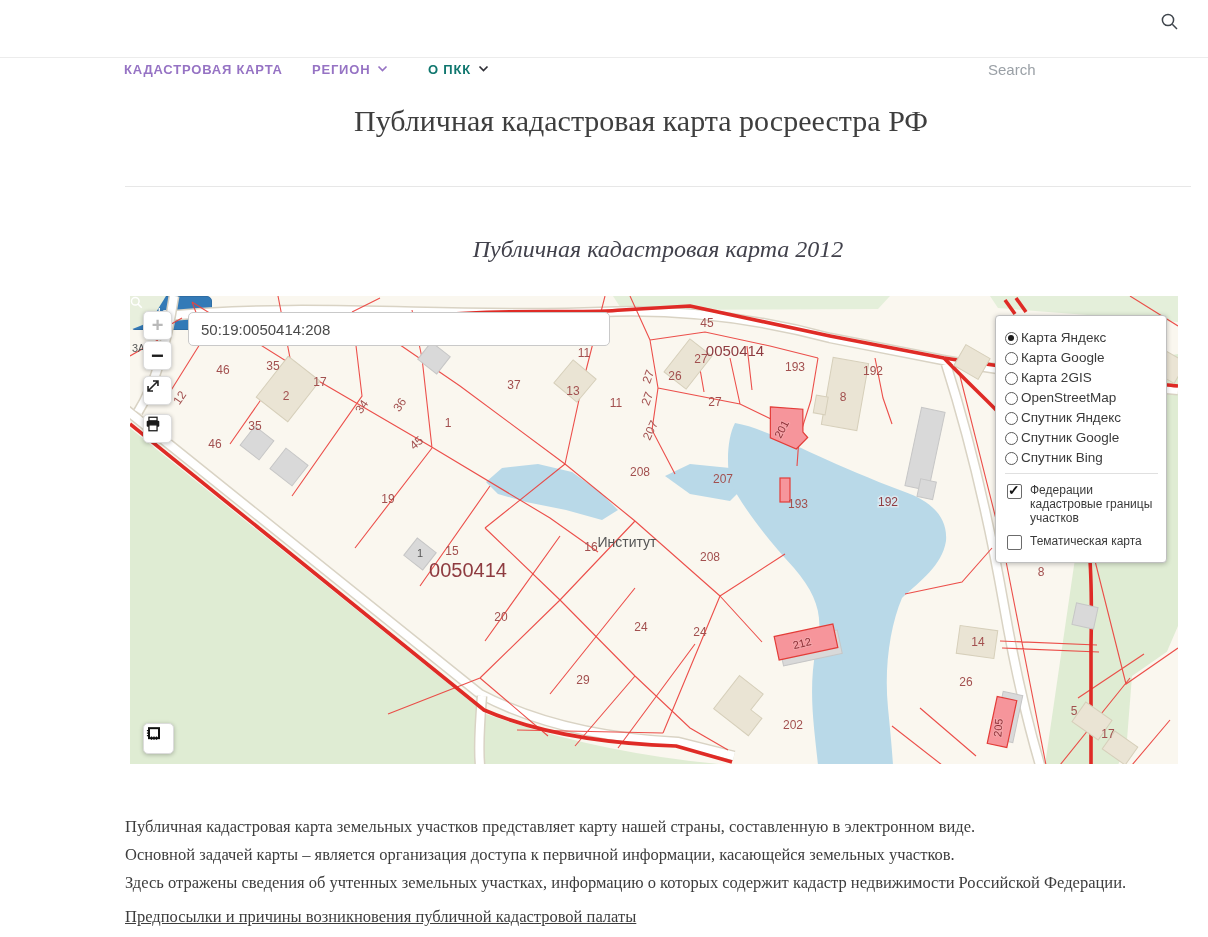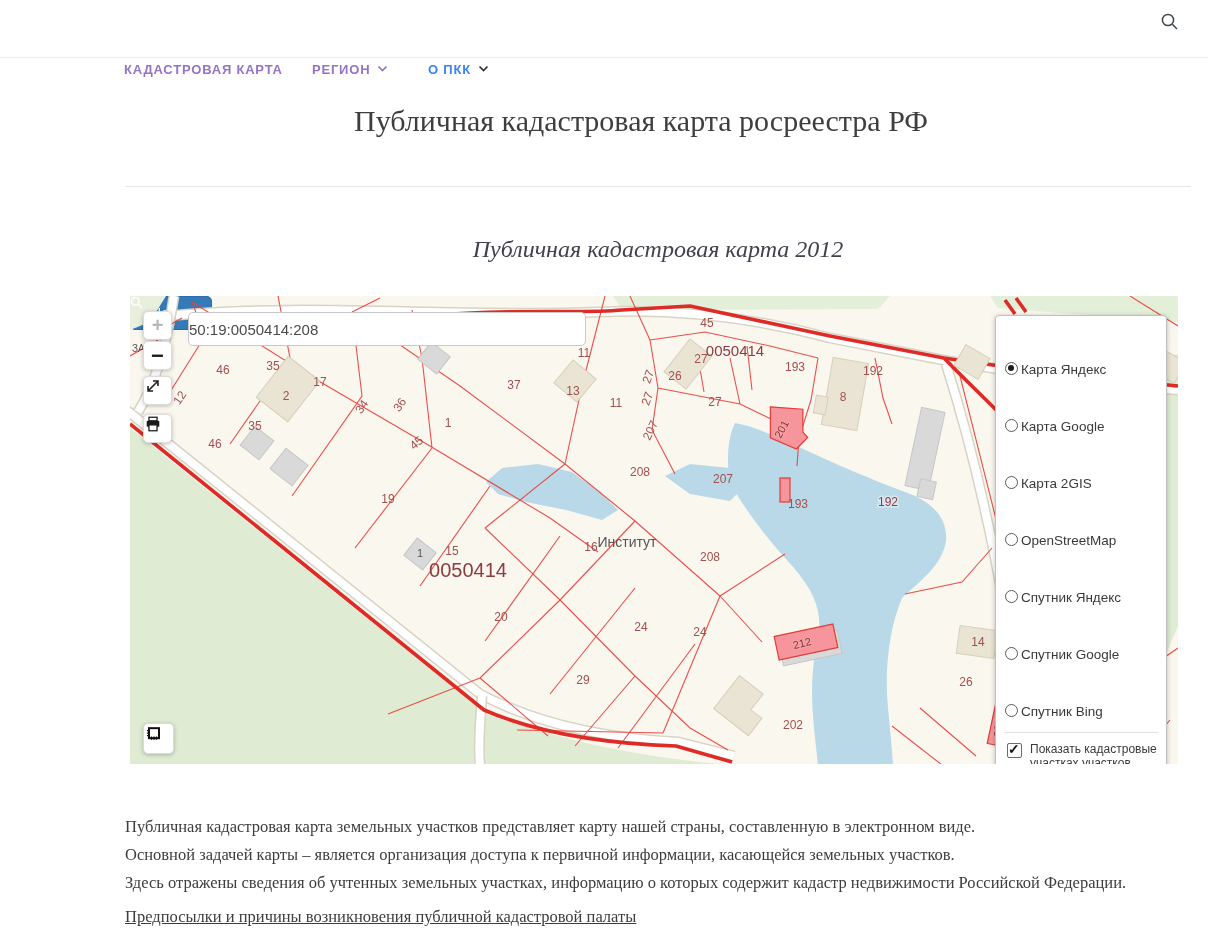--- a/index.html
+++ b/index.html
@@ -6,21 +6,21 @@
   body{width:1208px;height:937px;overflow:hidden;background:#fff;
        font-family:"Liberation Sans",sans-serif;position:relative;}
   .abs{position:absolute;}
 
   
   #nav{top:0;left:0;width:1208px;height:57px;background:#fff;border-bottom:1px solid #ececec;}
   .navrow{position:absolute;top:0;height:56px;display:flex;align-items:center;margin-top:41px;}
   .brand{left:124px;font-size:13px;font-weight:bold;letter-spacing:.8px;color:#9673c4;cursor:pointer;}
   .navitem{font-size:13px;font-weight:bold;letter-spacing:.8px;cursor:pointer;display:flex;align-items:center;gap:7px;}
   .nav-purple{color:#9673c4;}
-  .nav-dark{color:#3b82f6;}
+  .nav-dark{color:#0f766e;}
   #nav-region{left:312px;} #nav-opkk{left:428px;}
   #nav-search{left:988px;width:150px;}
   #nav-search .ph{font-size:15px;color:#9aa0a6;}
   #nav-search-icon{left:1160px;top:12px;width:20px;height:20px;cursor:pointer;}
 
   
   #h1{top:104px;left:108px;width:1066px;text-align:center;
       font-family:Liberation Serif, serif;font-weight:400;
       font-size:30px;color:#3e3e3e;}
   #divider{top:186px;left:125px;width:1066px;height:1px;background:#e7e7e7;}
@@ -33,31 +33,31 @@
   #map svg{position:absolute;top:0;left:0;}
   .mapbtn{position:absolute;width:29px;height:29px;background:#fff;border:1px solid #dcdcdc;
           border-radius:5px;box-shadow:0 1px 4px rgba(0,0,0,.25);display:flex;align-items:center;
           justify-content:center;cursor:pointer;box-sizing:border-box;}
   #btn-zoom-in{left:13px;top:15px;color:#b9b9b9;font-size:20px;font-weight:bold;}
   #btn-zoom-out{left:13px;top:45px;color:#1c1c1c;font-size:22px;font-weight:bold;line-height:0;}
   #btn-full{left:13px;top:80px;}
   #btn-print{left:13px;top:118px;}
   #btn-ruler{left:13px;top:427px;width:31px;height:31px;}
   #map-search{left:58px;top:16px;width:396px;height:32px;border:1px solid #c9c9c9;border-radius:5px;
-              padding:0 0;font-size:15px;color:#4a4a4a;background:#fff;outline:none;
+              padding:0 12px;font-size:15px;color:#4a4a4a;background:#fff;outline:none;
               font-family:"Liberation Sans",sans-serif;position:absolute;}
   #btn-find{left:462px;top:16px;width:82px;height:34px;background:#337ab7;border:1px solid #2e6da4;
             border-radius:5px;color:#fff;font-size:14px;display:flex;align-items:center;
             justify-content:center;gap:5px;cursor:pointer;box-sizing:border-box;}
 
   
   #layer-panel{left:865px;top:19px;width:172px;background:#fff;border:1px solid #bfbfbf;
                border-radius:4px;box-shadow:0 1px 5px rgba(0,0,0,.25);padding:9px 8px 10px 9px;
                box-sizing:border-box;}
-  .opt{display:flex;align-items:flex-start;height:20px;cursor:pointer;margin-top:37px;}
+  .opt{display:flex;align-items:flex-end;height:20px;cursor:pointer;}
   .opt .lab{font-size:13.5px;color:#3a3a3a;}
   .radio{width:13px;height:13px;border:1.5px solid #5a5a5a;border-radius:50%;margin-right:3px;
          box-sizing:border-box;position:relative;flex:none;}
   .radio.sel::after{content:"";position:absolute;left:2px;top:2px;width:6px;height:6px;
          border-radius:50%;background:#1c1c1c;}
   #layer-panel hr{border:none;border-top:1px solid #e0e0e0;margin:8px 0 9px;}
   .cbrow{display:flex;align-items:flex-start;cursor:pointer;margin-bottom:9px;}
   .cbx{width:15px;height:15px;border:1.5px solid #6b6b6b;border-radius:2px;margin:1px 8px 0 2px;
        box-sizing:border-box;flex:none;position:relative;background:#fff;}
   .cbx.on::after{content:"✓";position:absolute;left:0px;top:-3px;font-size:14px;font-weight:bold;color:#111;}
@@ -90,20 +90,23 @@
     <span>РЕГИОН</span>
     <svg width="11" height="8">
       <polyline points="1.5,1.5 5.5,5.5 9.5,1.5" fill="none" stroke="#9673c4" stroke-width="1.7"></polyline>
     </svg>
   </div>
   <div class="navrow navitem nav-dark" id="nav-opkk">
     <span>О ПКК</span>
     <svg width="11" height="8">
       <polyline points="1.5,1.5 5.5,5.5 9.5,1.5" fill="none" stroke="#2f2f36" stroke-width="1.7"></polyline>
     </svg>
+  </div>
+  <div class="navrow" id="nav-search">
+    <span class="ph">Search</span>
   </div>
   <svg class="abs" id="nav-search-icon" viewBox="0 0 20 20">
     <circle cx="8" cy="8" r="5.6" fill="none" stroke="#3f454c" stroke-width="1.5"></circle>
     <line x1="12.3" y1="12.3" x2="17" y2="17" stroke="#3f454c" stroke-width="1.5"></line>
   </svg>
 </div>
 
 <div id="h1" class="abs">Публичная кадастровая карта росреестра РФ</div>
 <div id="divider" class="abs"></div>
 <div id="h2" class="abs">Публичная кадастровая карта 2012</div>
@@ -297,21 +300,21 @@
       <span class="radio"></span>
       <span class="lab">Спутник Google</span>
       </div>
     <div class="opt">
       <span class="radio"></span>
       <span class="lab">Спутник Bing</span>
       </div>
     <hr>
     <div class="cbrow">
       <span class="cbx on"></span>
-      <span class="cblab">Показать кадастровые участках участков</span>
+      <span class="cblab">Федерации кадастровые границы участков</span>
       </div>
     <div class="cbrow" style="margin-bottom:2px">
       <span class="cbx"></span>
       <span class="cblab">Тематическая карта</span>
       </div>
   </div>
 </div>
 
 <div id="copy" class="abs">
   <p>Публичная кадастровая карта земельных участков представляет карту нашей страны, составленную в электронном виде.</p>

